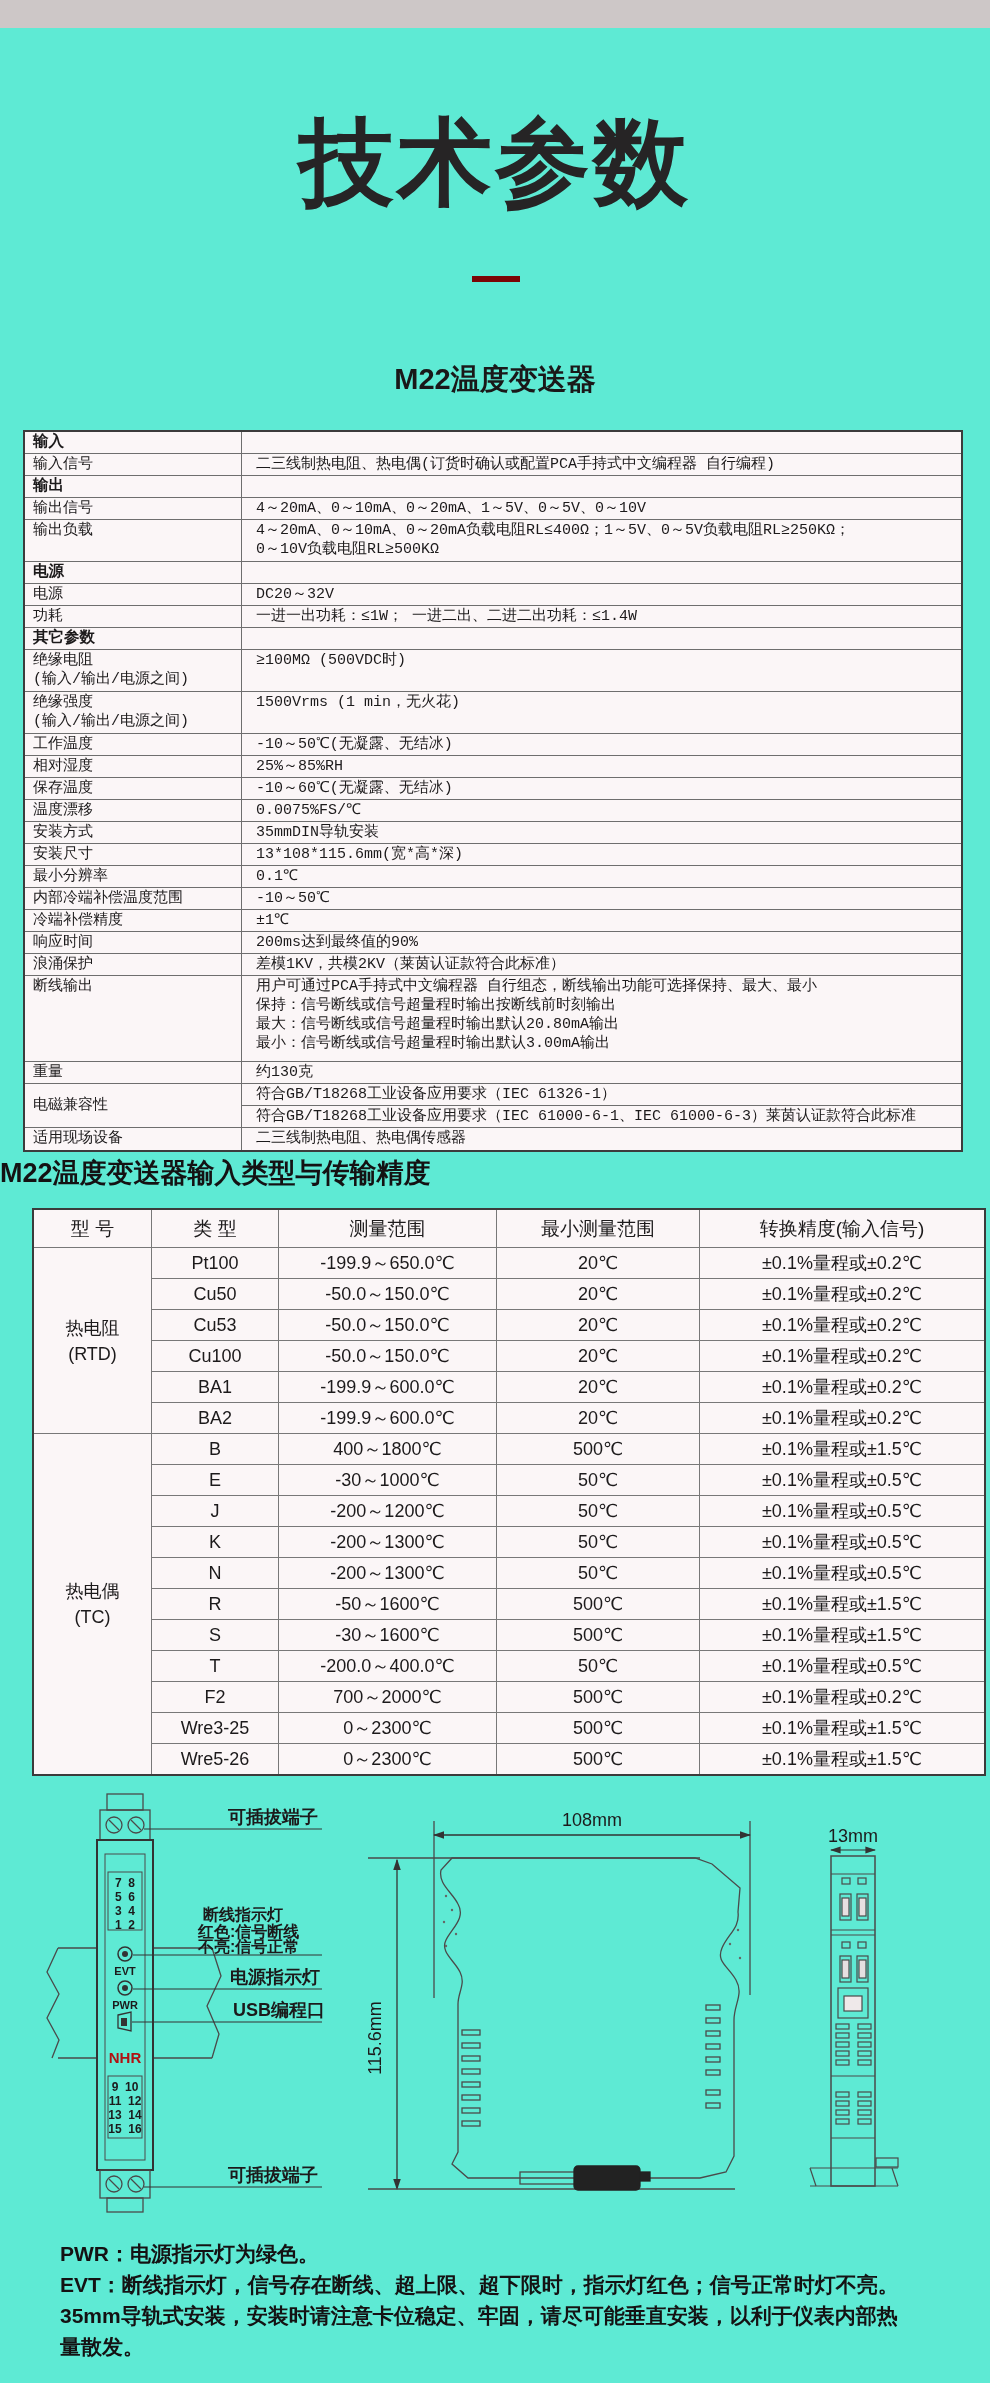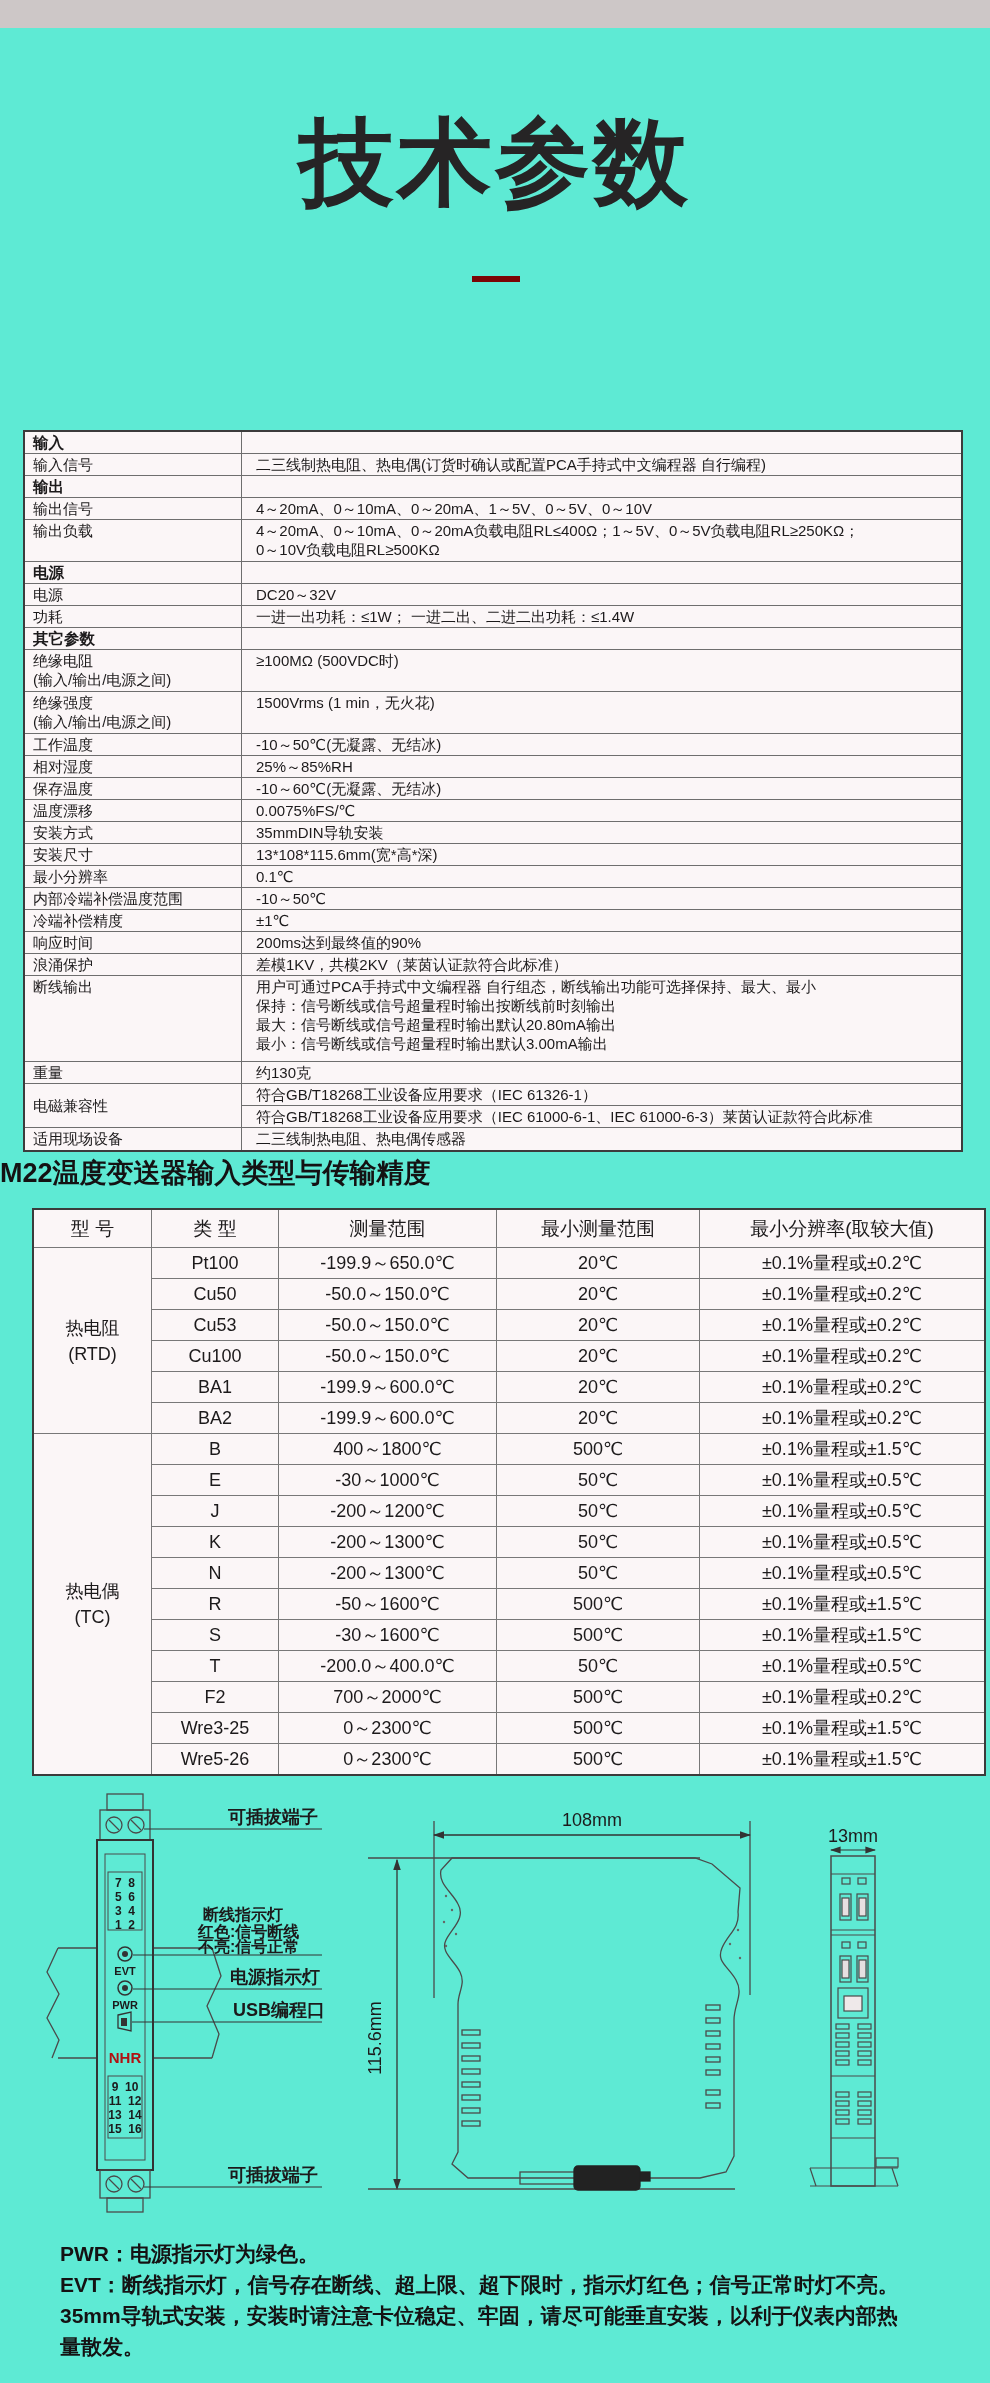--- a/index.html
+++ b/index.html
@@ -6,21 +6,21 @@
   .page{position:relative;width:990px;height:2383px;background:#5eead4;overflow:hidden;
         font-family:"Liberation Sans","DejaVu Sans",sans-serif;color:#1c1a1b;}
   .topbar{position:absolute;left:0;top:0;width:990px;height:28px;background:#CDC7C7;}
   .big-title{position:absolute;left:0;top:100px;width:990px;text-align:center;
              font-size:95px;font-weight:900;letter-spacing:3px;color:#262425;}
   .red-dash{position:absolute;left:472px;top:276px;width:48px;height:6px;background:#7B0505;}
   .subtitle{position:absolute;left:0;top:360px;width:990px;text-align:center;
             font-size:29px;font-weight:bold;color:#1a1819;}
   table{border-collapse:collapse;table-layout:fixed;background:#FBF6F7;}
   
-  .spec{position:absolute;left:23px;top:430px;width:940px;font-size:15px;line-height:19px;}
+  .spec{position:absolute;left:23px;top:430px;width:940px;font-size:15px;line-height:19px;font-family:Liberation Mono, monospace;}
   .spec td{border:1px solid #6e6e6e;padding:1px 6px 1px 8px;vertical-align:middle;}
   .spec{border:2px solid #3c3c3c;}
   .spec td.val{padding-left:14px;}
   .spec td.lbl{width:202px;}
   .spec tr.sec td.lbl{font-weight:bold;font-size:15.5px;}
   .spec .pre{white-space:pre-line;margin-top:22px;}
   .spec tr.va-top td{vertical-align:top;}
   
   .acc-title{position:absolute;left:0;top:1155px;width:990px;
              font-size:27px;font-weight:bold;color:#141213;}
@@ -44,20 +44,21 @@
   .footer{position:absolute;left:60px;top:2238px;width:890px;font-size:21px;
           font-weight:bold;line-height:31px;color:#141213;}
 </style>
 </head>
 <body>
 
 <div class="page">
   <div class="topbar"></div>
   <div class="big-title">技术参数</div>
   <div class="red-dash"></div>
+  <div class="subtitle">M22温度变送器</div>
 
   <table class="spec">
     <tbody>
         <tr class="sec" style="height:22px">
           <td class="lbl">输入</td>
           <td class="val"></td>
         </tr>
     <tr style="height:22px">
           <td class="lbl">输入信号</td>
           <td class="val">二三线制热电阻、热电偶(订货时确认或配置PCA手持式中文编程器 自行编程)</td>
@@ -171,21 +172,21 @@
     </table>
 
   <div class="acc-title">M22温度变送器输入类型与传输精度</div>
   <table class="acc">
     <tbody>
         <tr>
       <th style="width:113px">型 号</th>
       <th style="width:122px">类 型</th>
       <th style="width:213px">测量范围</th>
       <th style="width:198px">最小测量范围</th>
-      <th style="width:280px">最小分辨率(取较大值)</th>
+      <th style="width:280px">转换精度(输入信号)</th>
     </tr>
     <tr>
           <td class="grp" rowspan="6">热电阻
 (RTD)</td>
           <td>Pt100</td>
           <td>-199.9～650.0℃</td>
           <td>20℃</td>
           <td>±0.1%量程或±0.2℃</td>
         </tr>
     <tr>

